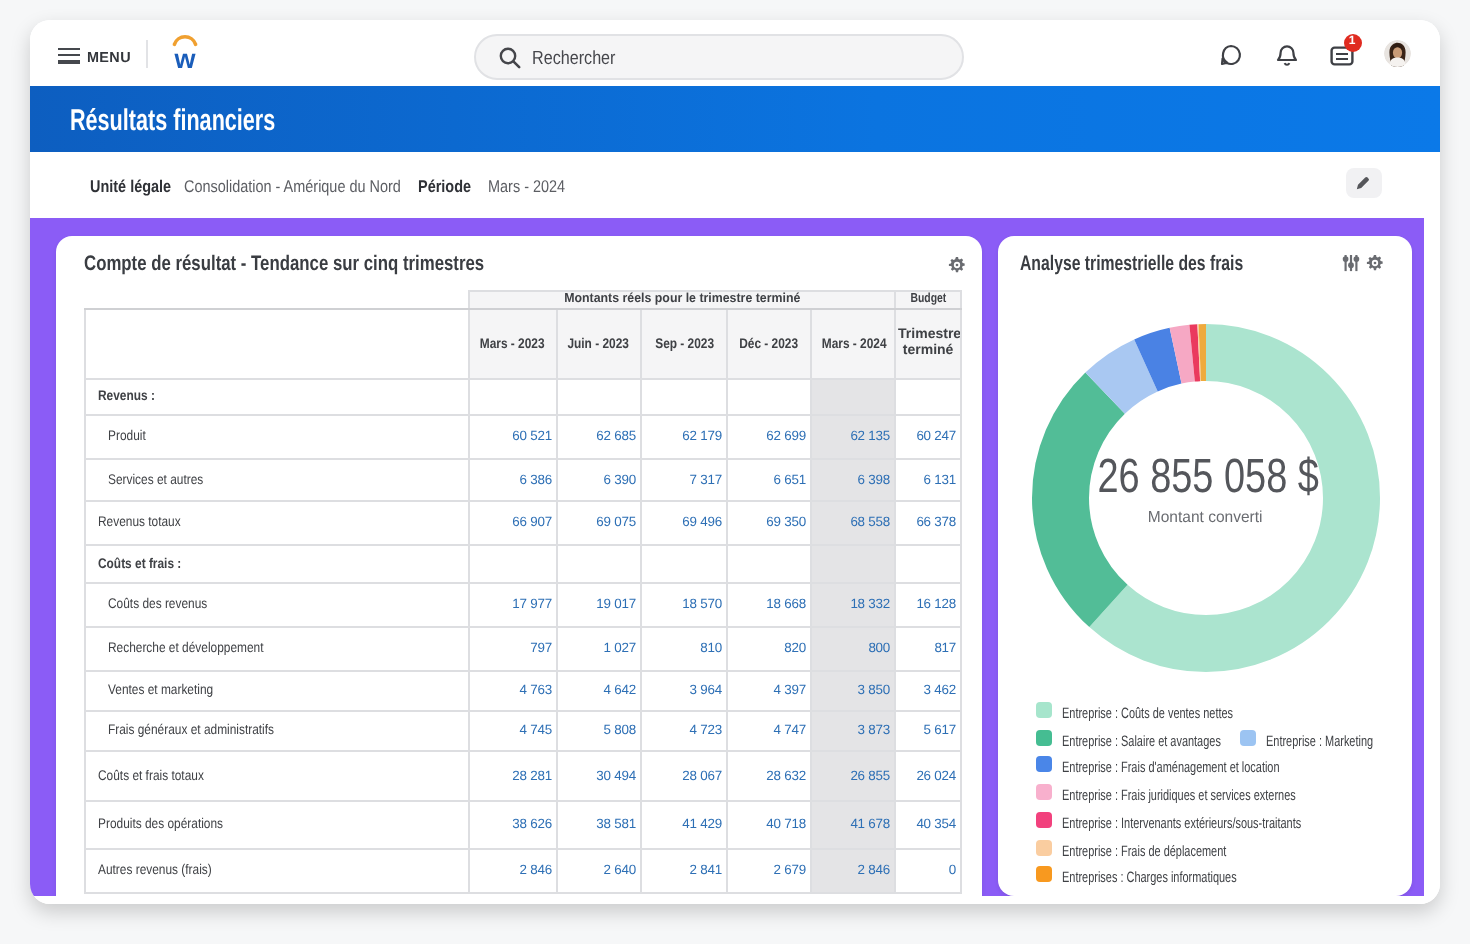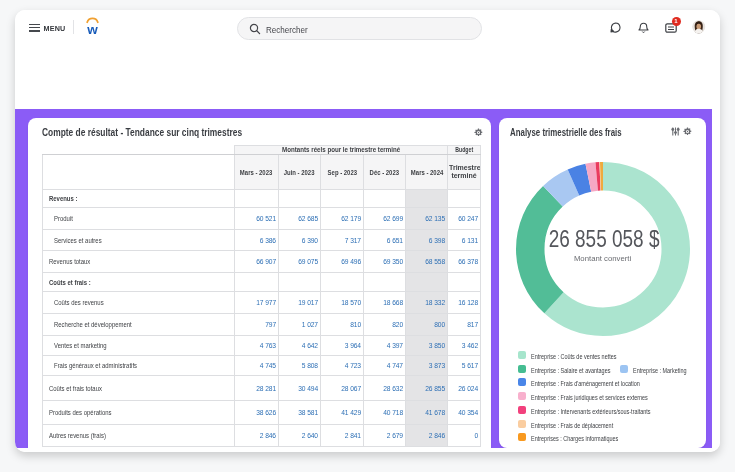--- a/index.html
+++ b/index.html
@@ -97,20 +97,34 @@
           </clipPath>
         </defs>
       <g clip-path="url(#avc)">
         <circle cx="10" cy="10" r="10" fill="#e8e4e0"></circle>
         <path d="M4 9 C4 3.5 8 2 10 2 C13 2 16 4 16 9 C16 13 15 16 14.5 20 L5.5 20 C5 16 4 13 4 9 Z" fill="#3a2417"></path>
         <ellipse cx="10" cy="9.5" rx="3.4" ry="4.2" fill="#c99b76"></ellipse>
         <path d="M10 2.5 C6.5 2.5 5.8 6 6.2 8 C7 5.5 9 5 10 5 C11 5 13 5.5 13.8 8 C14.2 6 13.5 2.5 10 2.5 Z" fill="#2e1c12"></path>
         <path d="M6 14 C7 13.4 9 13 10 13 C11 13 13 13.4 14 14 C15.5 15 16 17 16 20 L4 20 C4 17 4.5 15 6 14 Z" fill="#f5f2ef"></path>
       </g>
     </svg>
+  </div>
+  <div class="banner">
+      <div class="t">Résultats financiers</div>
+    </div>
+  <div class="filters">
+    <span class="b" style="position:absolute;left:30px;top:12px;">Unité légale</span>
+    <span class="v" style="position:absolute;left:77px;top:12px;">Consolidation - Amérique du Nord</span>
+    <span class="b" style="position:absolute;left:194px;top:12px;">Période</span>
+    <span class="v" style="position:absolute;left:229px;top:12px;">Mars - 2024</span>
+    <div class="pencilbtn">
+      <svg style="position:absolute;left:4.5px;top:3px" width="9" height="9" viewBox="0 0 9 9">
+          <path d="M1.4 7.6 L2 5.4 L5.6 1.8 A0.8 0.8 0 0 1 6.8 1.8 L7.2 2.2 A0.8 0.8 0 0 1 7.2 3.4 L3.6 7 L1.4 7.6 Z" fill="#55565a"></path>
+        </svg>
+    </div>
   </div>
   <div class="gutter-r"></div>
   <div class="gutter-b"></div>
   <div class="content">
     <div class="card card1">
       <div class="ctitle" style="left:14px;top:8px;transform:scaleX(0.8);">Compte de résultat - Tendance sur cinq trimestres</div>
       <svg style="position:absolute;left:446px;top:10px" width="9" height="9" viewBox="0 0 20 20">
           <path fill="#6a6c71" d="M10 6.5A3.5 3.5 0 1 0 10 13.5 3.5 3.5 0 1 0 10 6.5zm0 2A1.5 1.5 0 1 1 10 11.5 1.5 1.5 0 1 1 10 8.5zM8.8 1h2.4l.4 2.2 1.6.7 1.9-1.2 1.7 1.7-1.2 1.9.7 1.6 2.2.4v2.4l-2.2.4-.7 1.6 1.2 1.9-1.7 1.7-1.9-1.2-1.6.7-.4 2.2H8.8l-.4-2.2-1.6-.7-1.9 1.2-1.7-1.7 1.2-1.9-.7-1.6L1 11.2V8.8l2.2-.4.7-1.6L2.7 4.9l1.7-1.7 1.9 1.2 1.6-.7z"></path>
         </svg>
       <table>

